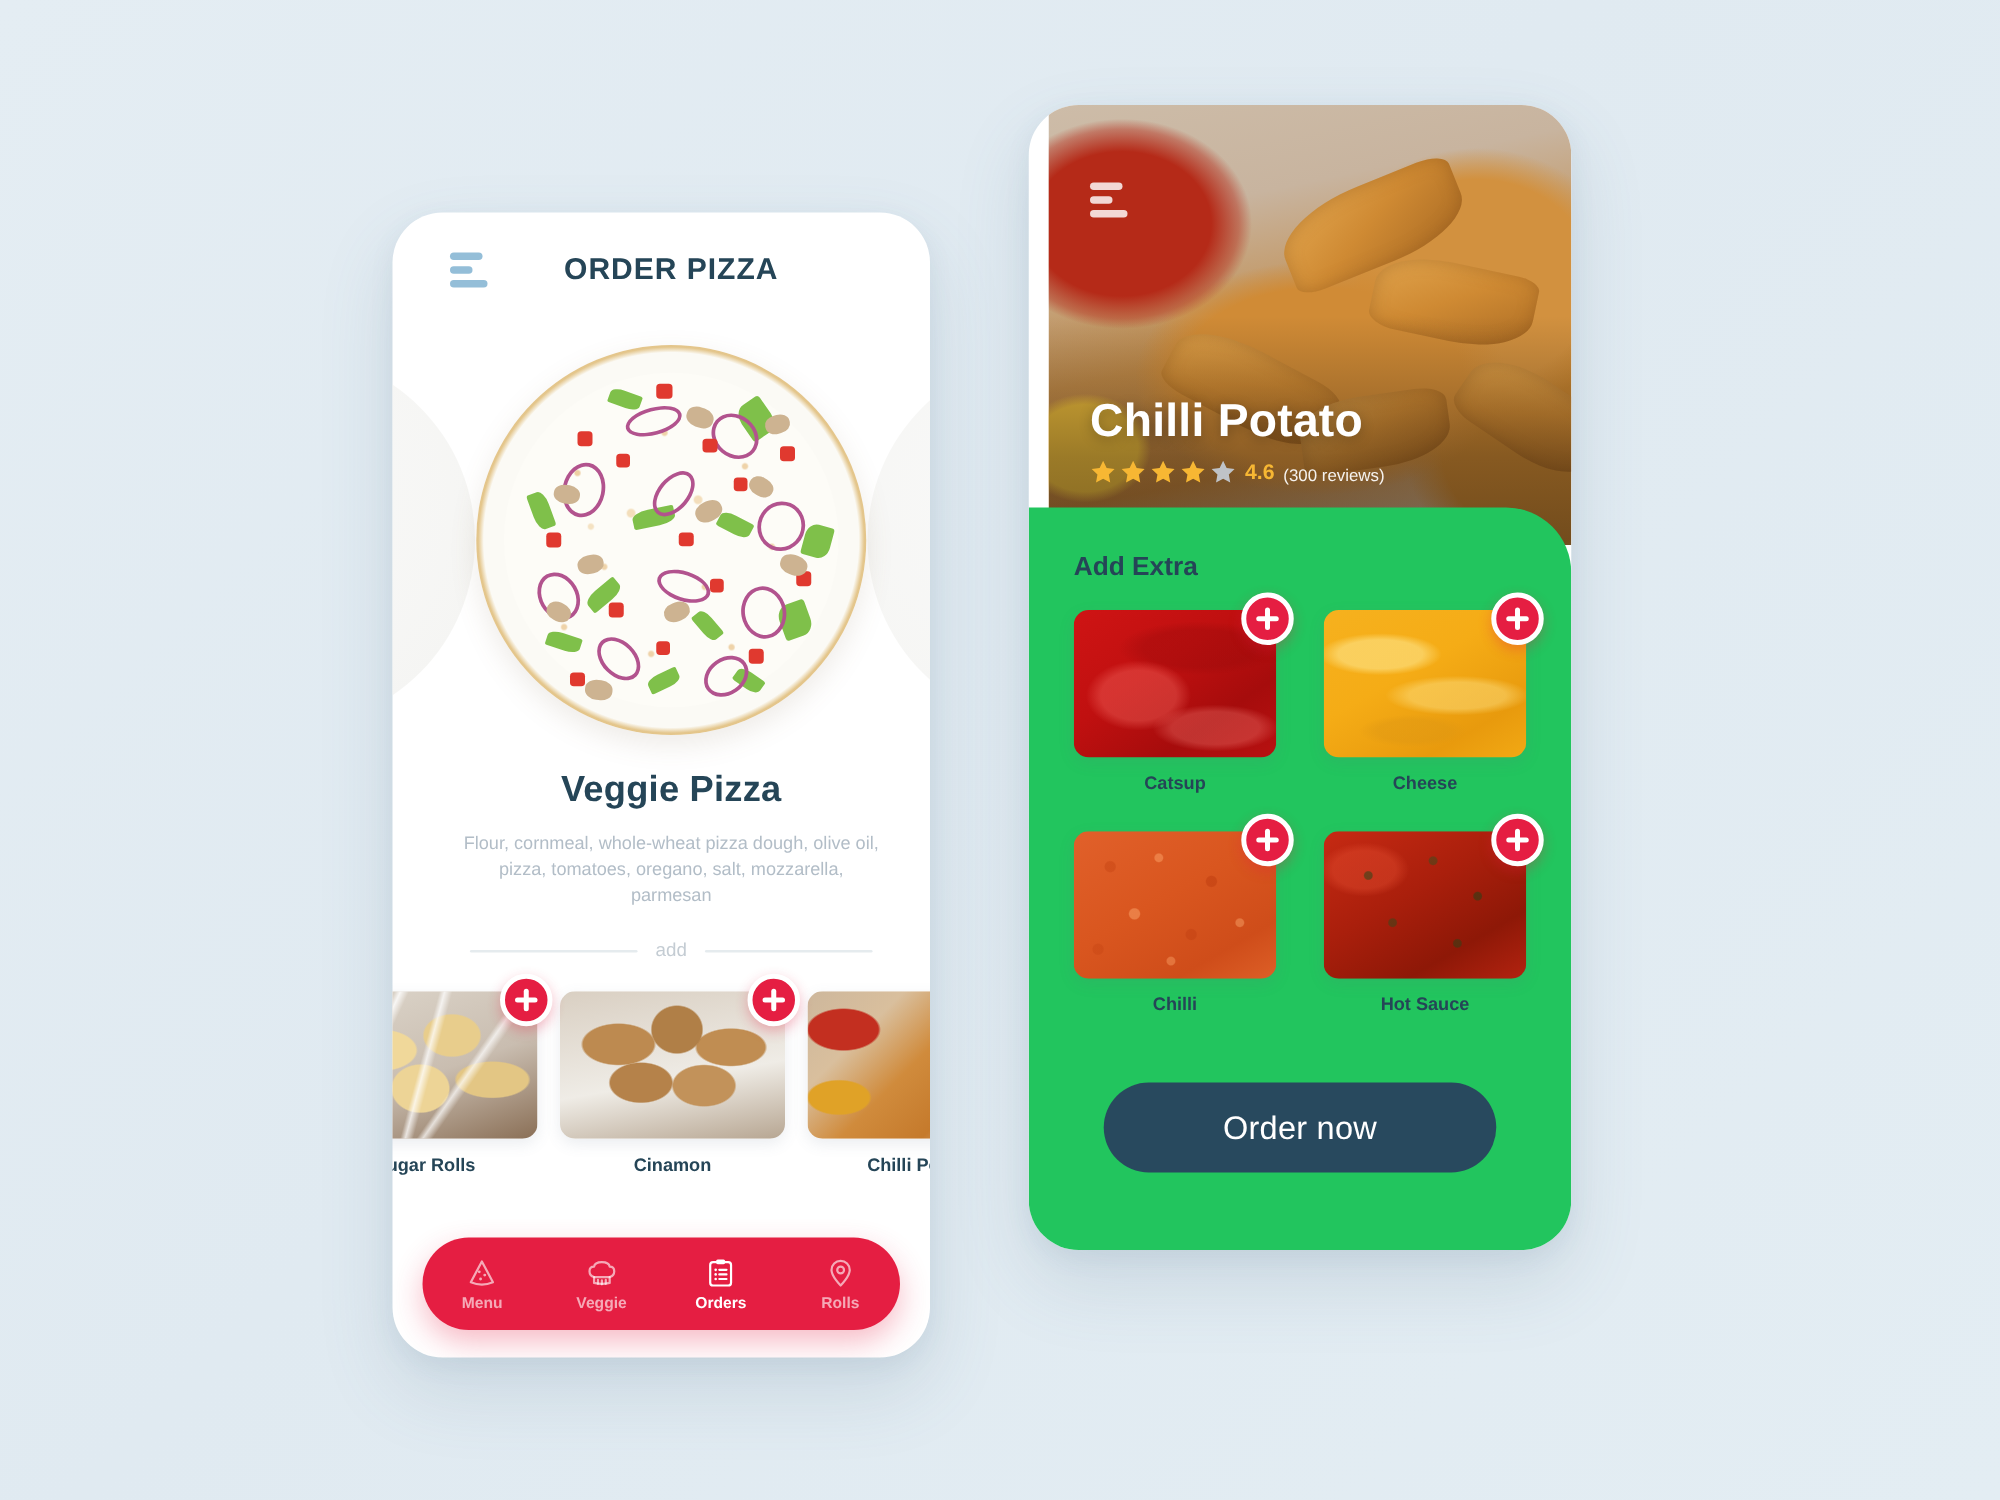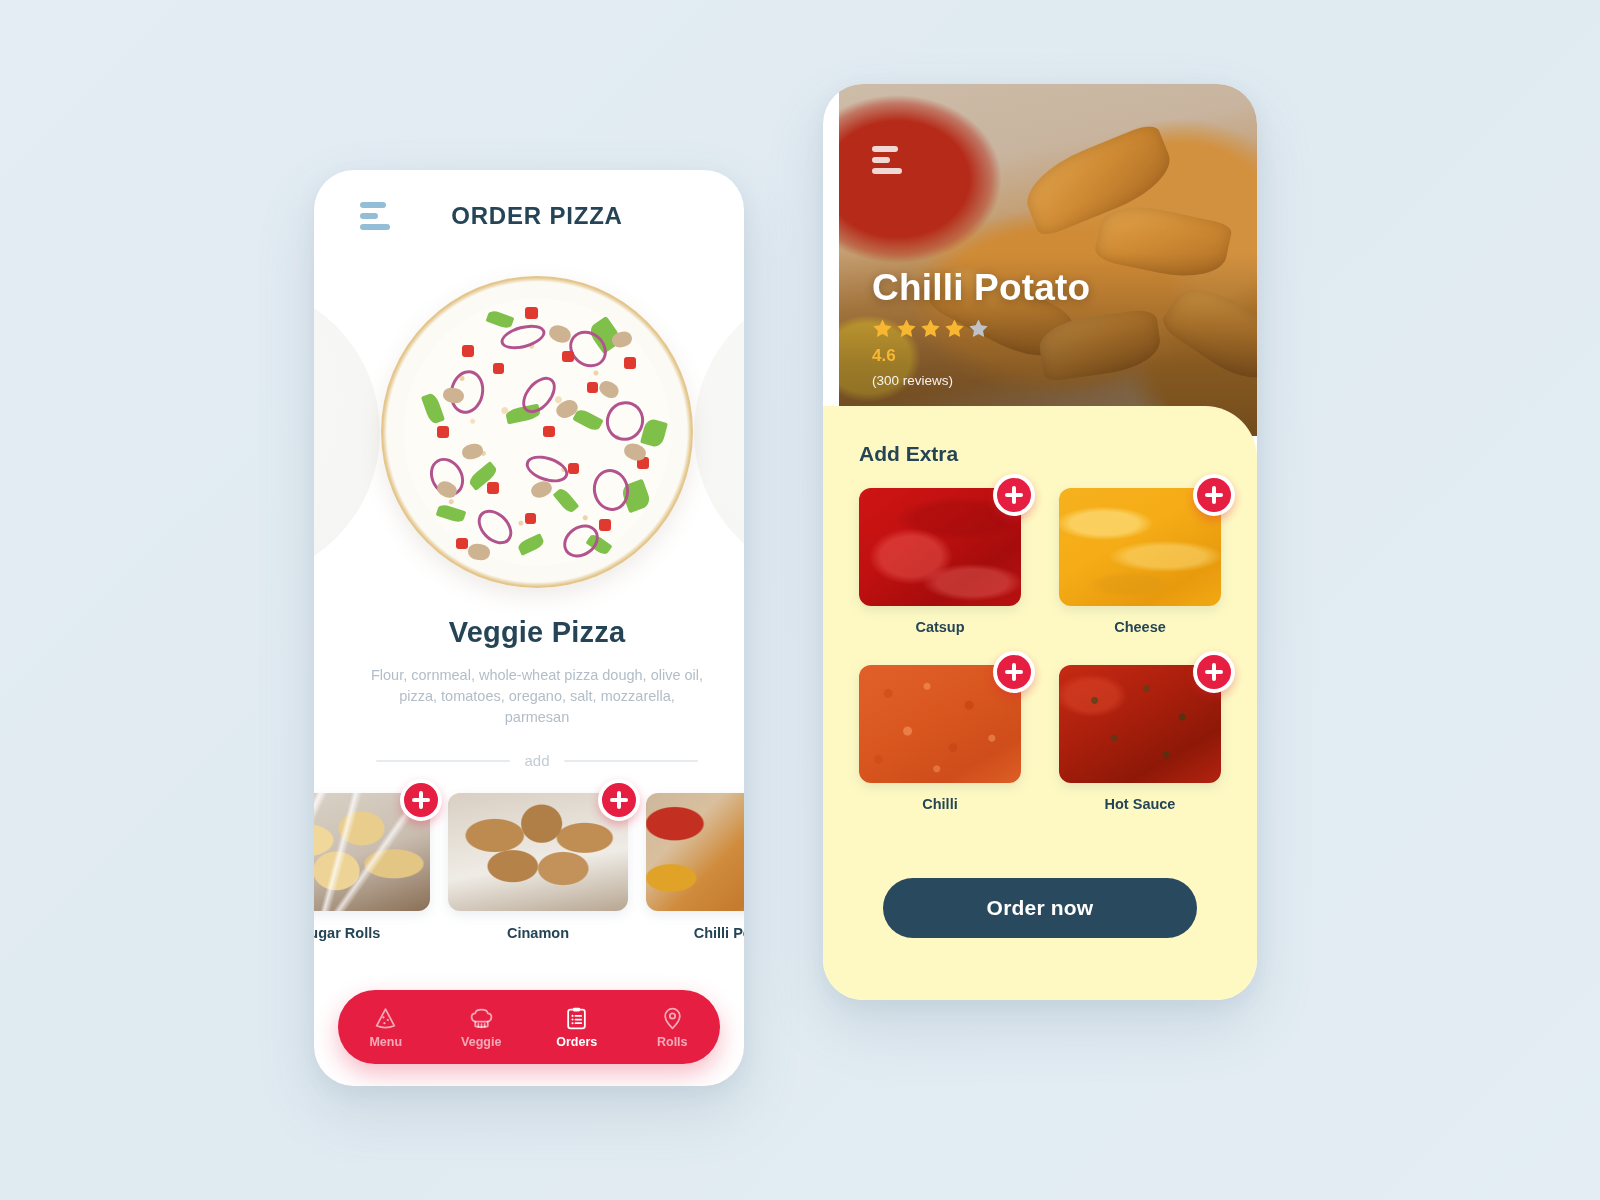--- a/index.html
+++ b/index.html
@@ -344,45 +344,44 @@
   }
   .r-title {
     font-size: 37px;
     font-weight: bold;
     color: #ffffff;
     letter-spacing: 0.2px;
     text-shadow: 0 2px 10px rgba(0,0,0,.28);
   }
   .r-rating {
     display: flex;
-    align-items: flex-start;
+    align-items: flex-end;
     gap: 7px;
     margin-top: 9px;
-    flex-direction: column;
   }
   .stars { display: flex; gap: 3px; }
   .star { width: 21px; height: 21px; display: block; }
   .r-score {
     font-size: 17px;
     font-weight: bold;
     color: #f5b game;
   }
   .r-score { color: #f7b733; }
   .r-reviews {
     font-size: 13.5px;
     color: rgba(255,255,255,.92);
   }
 
   .r-panel {
     position: absolute;
     left: 0;
     right: 0;
     top: 322px;
     bottom: 0;
-    background: #fef9c3;
+    background: #22c55e;
     border-top-right-radius: 52px;
     padding: 36px 36px 0;
     z-index: 7;
   }
 
   .r-heading {
     font-size: 21px;
     font-weight: bold;
     color: #254557;
     margin-bottom: 22px;
@@ -446,26 +445,26 @@
       radial-gradient(circle at 66% 76%, rgba(38,68,24,.5) 0 3px, transparent 4px),
       radial-gradient(ellipse 50px 30px at 20% 26%, rgba(230,80,50,.4) 0 50%, transparent 72%),
       linear-gradient(150deg, #c62a13 0%, #aa1f0c 42%, #8e1807 74%, #b32310 100%);
   }
 
   .order-btn {
     position: absolute;
     left: 60px;
     right: 60px;
     bottom: 62px;
-    height: 60px;
+    height: 72px;
     border-radius: 36px;
     background: #28495e;
     color: #ffffff;
-    font-size: 21px;
-    font-weight: bold;
+    font-size: 26px;
+    font-weight: normal;
     border: none;
     cursor: pointer;
     font-family: "Liberation Sans", sans-serif;
     letter-spacing: 0.2px;
   }
 </style>
 </head>
 <body>
 
 <div class="phone" id="phone-left">

